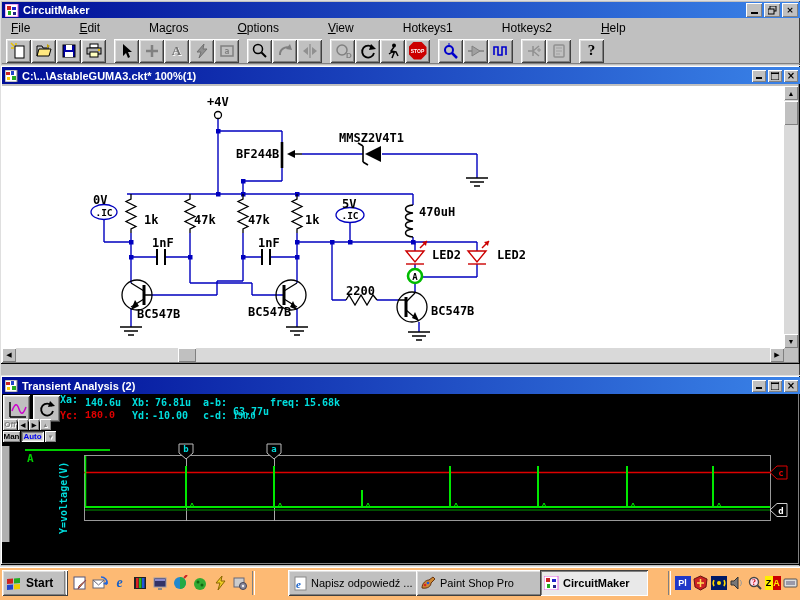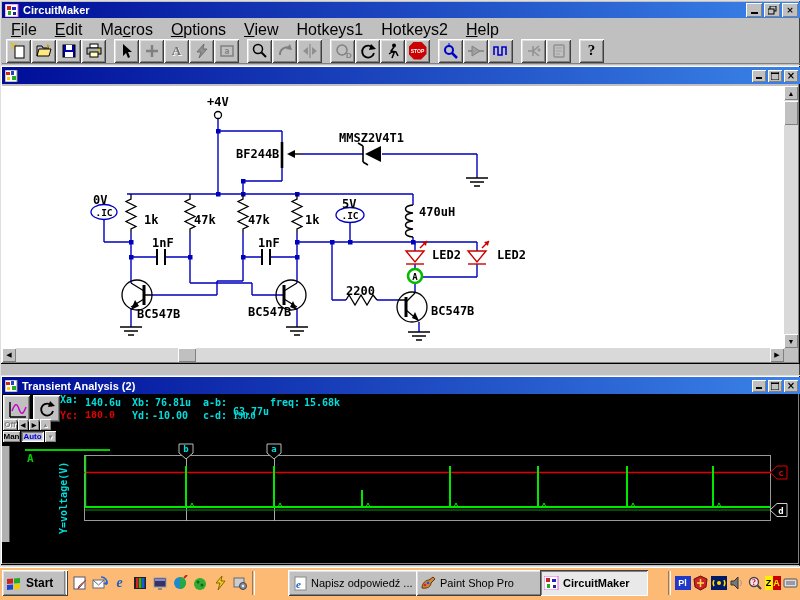--- a/index.html
+++ b/index.html
@@ -7,21 +7,21 @@
           font-family:"Liberation Sans",sans-serif;box-shadow:inset 1px 1px #dfdfdf,inset -1px -1px #404040;}
   .a{position:absolute;}
   .raised{background:#c0c0c0;box-shadow:inset 1px 1px #fff,inset -1px -1px #404040,inset 2px 2px #dfdfdf,inset -2px -2px #808080;}
   .raised1{background:#c0c0c0;box-shadow:inset 1px 1px #fff,inset -1px -1px #808080;}
   .sunken{background:#c0c0c0;box-shadow:inset 1px 1px #404040,inset -1px -1px #fff,inset 2px 2px #808080,inset -2px -2px #dfdfdf;}
   .winframe{background:#c0c0c0;box-shadow:inset 1px 1px #dfdfdf,inset -1px -1px #000,inset 2px 2px #fff,inset -2px -2px #808080;}
   .tbar{display:flex;align-items:center;color:#fff;font-weight:bold;font-size:11px;
         background:linear-gradient(90deg,#000d97 0%,#3a83e8 100%);padding-left:3px;gap:4px;}
   .tbtns{margin-left:auto;display:flex;gap:2px;padding-right:3px;}
   .wbtn{width:16px;height:14px;font-size:9px;display:flex;align-items:center;justify-content:center;color:#000;font-family:"DejaVu Sans",sans-serif;}
-  .menu{display:flex;font-size:16px;color:#000;}
+  .menu{display:flex;align-items:center;font-size:12px;color:#000;gap:31px;}
   .mi{padding:2px 9px;}
   .tbtn{width:25px;height:24px;display:flex;align-items:center;justify-content:center;}
   .tgap{width:8px;}
   .mono{font-family:"DejaVu Sans Mono",monospace;}
   .sch text{font:bold 12px "DejaVu Sans Mono",monospace;fill:#000;}
   .sch text.small{font:bold 9.5px "DejaVu Sans Mono",monospace;}
   .sch text.probe{font:bold 9px "DejaVu Sans Mono",monospace;}
   .plot text{font:bold 9px "DejaVu Sans Mono",monospace;}
   .ro{position:absolute;font:bold 10px "DejaVu Sans Mono",monospace;color:#00dddd;white-space:pre;}
   .ro.red{color:#e00000;}
@@ -214,20 +214,21 @@
     <div class="a tbar" style="left:2px;top:2px;width:796px;height:17px;">
       <span style="display:flex;">
         <svg width="13" height="12">
             <rect x="0" y="0" width="12" height="12" fill="#fff" stroke="#888"></rect>
             <rect x="1" y="2" width="4" height="3" fill="#cc2222"></rect>
             <rect x="6" y="1" width="3" height="4" fill="#2244cc"></rect>
             <rect x="2" y="7" width="3" height="3" fill="#ffcc00"></rect>
             <rect x="7" y="6" width="4" height="4" fill="#22aa22"></rect>
           </svg>
       </span>
+      <span>C:\...\AstableGUMA3.ckt* 100%(1)</span>
       <span class="tbtns">
         <span class="wbtn raised1" style="width:14px;height:12px;">
             <span style="margin-top:5px;width:6px;border-bottom:2px solid #000;"></span>
           </span>
         <span class="wbtn raised1" style="width:14px;height:12px;">
             <svg width="8" height="8">
               <rect x="0" y="0" width="8" height="8" fill="none" stroke="#000"></rect>
               <path d="M0,1.5 H8" stroke="#000"></path>
             </svg>
           </span>

